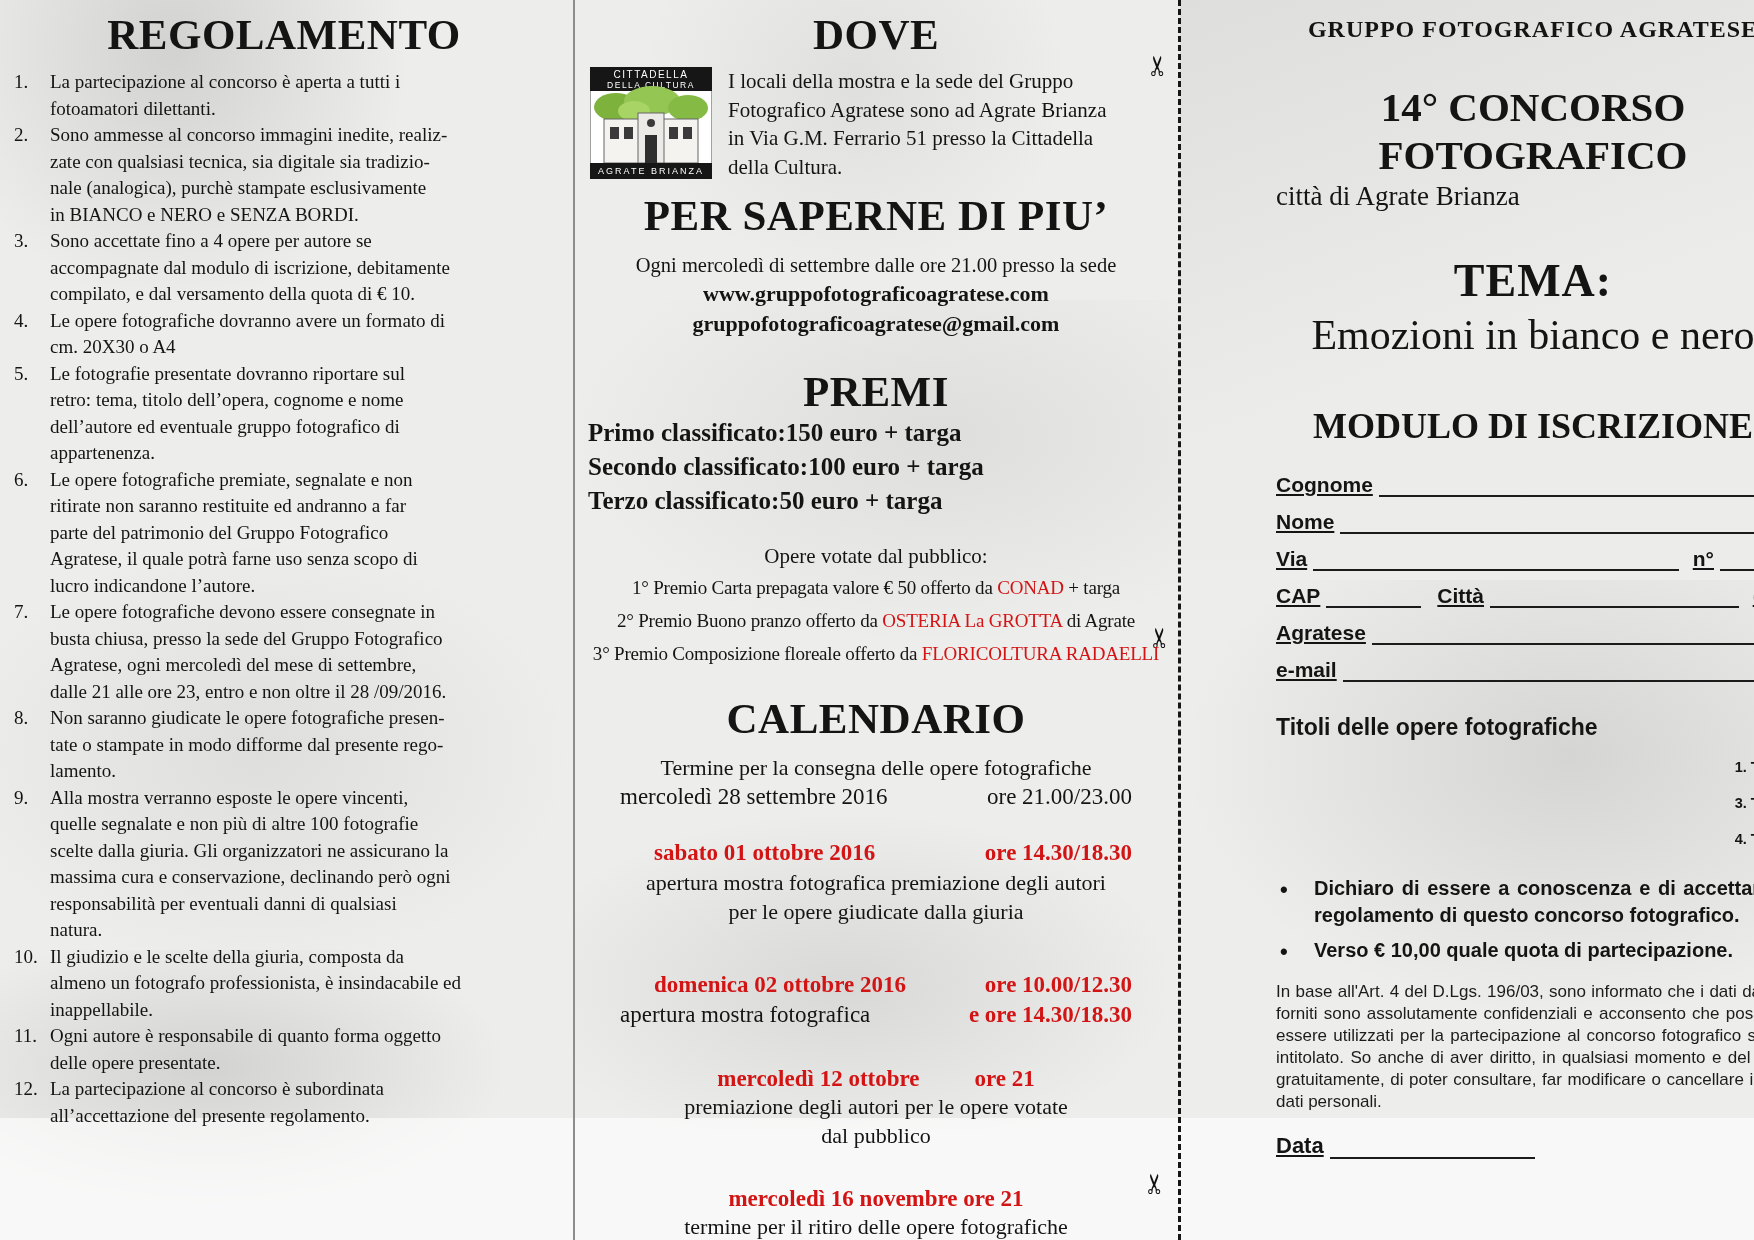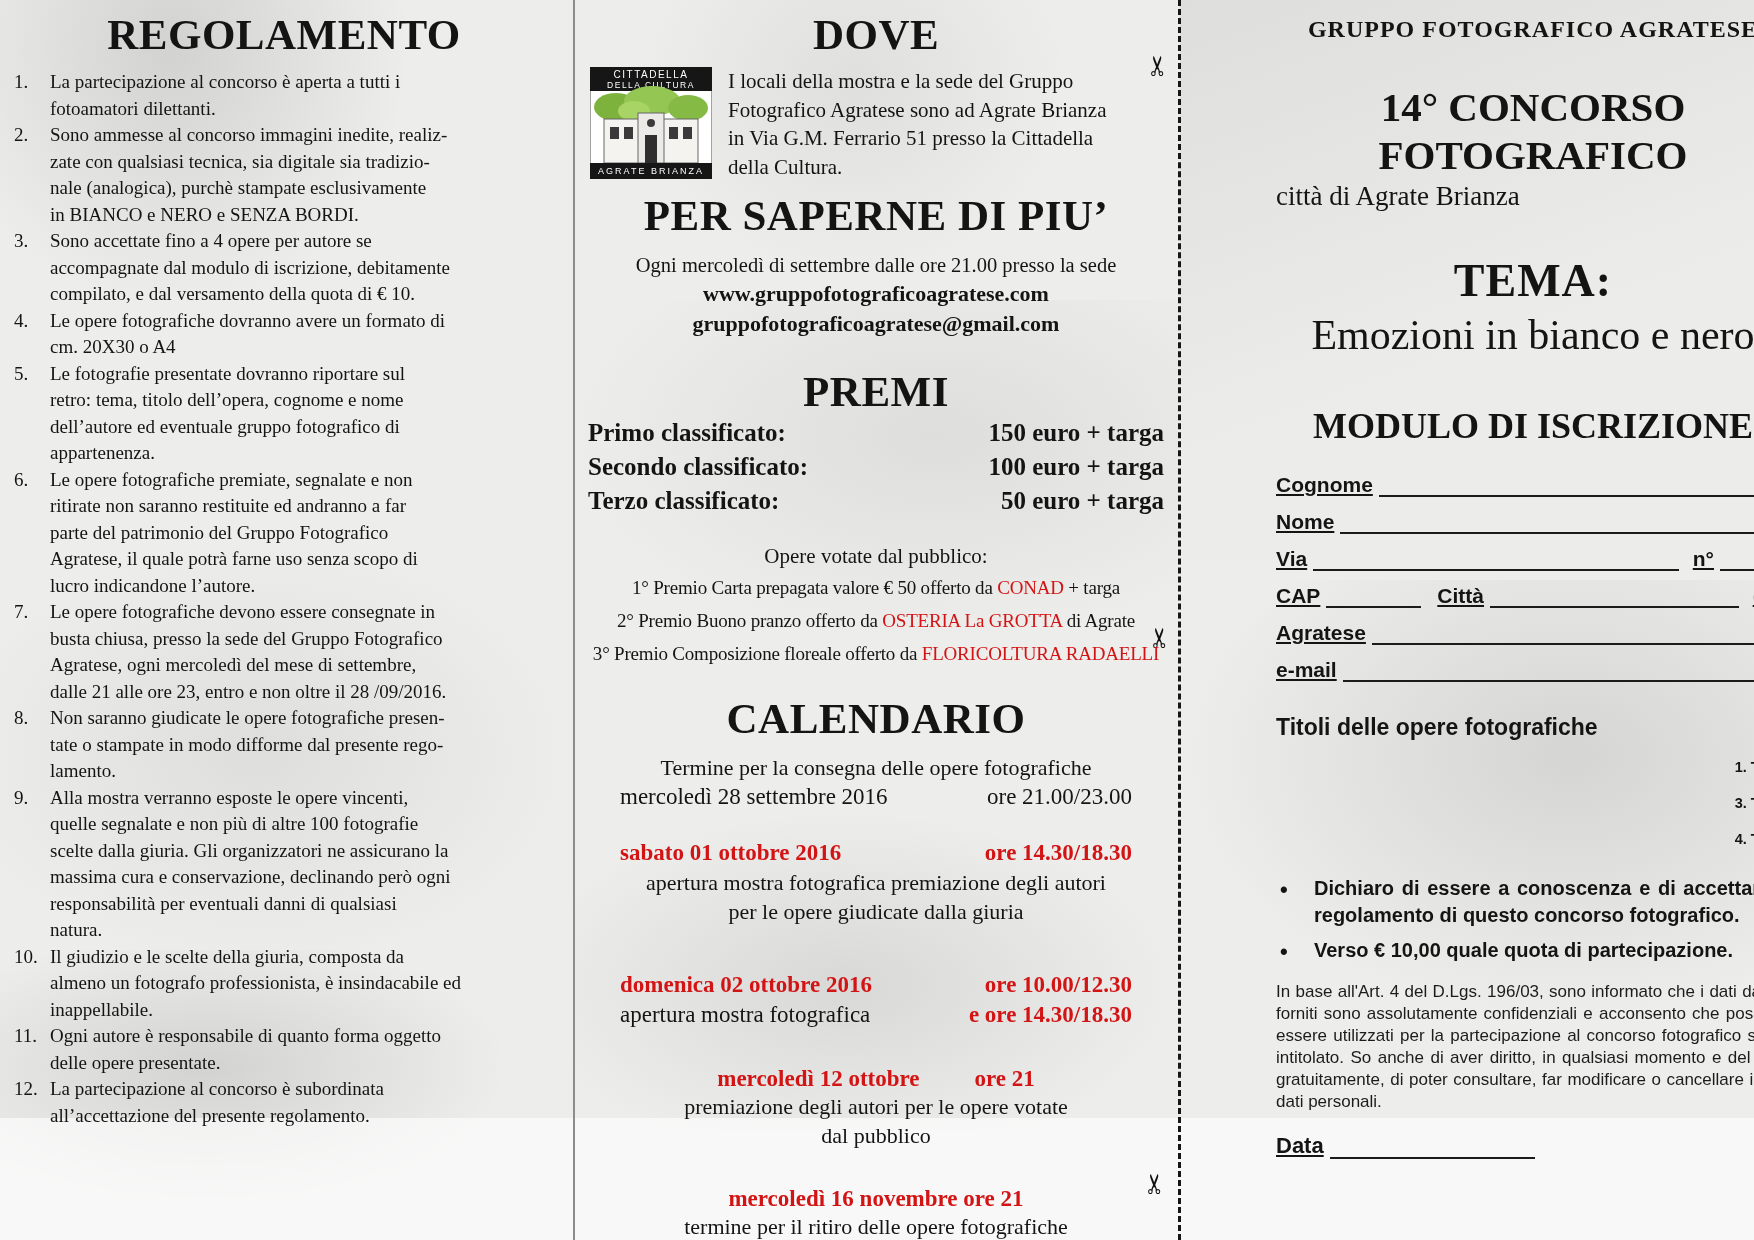--- a/index.html
+++ b/index.html
@@ -35,28 +35,28 @@
   .rules .txt{flex:1;white-space:pre-line;}
   
   .col-mid{position:absolute;left:576px;top:10px;width:600px;text-align:center;}
   .col-mid h2{font-size:43px;}
   .h-sap{font-size:38px;}
   .dove-row{display:flex;margin-top:8px;padding:0 14px;text-align:left;}
   .logo{flex:0 0 122px;}
   .dove-text{margin:0 0 0 16px;font-size:21px;line-height:28.5px;white-space:pre-line;}
   .sap1{margin:14px 0 0 0;font-size:20.5px;}
   .saplink{margin:4px 0 0 0;font-size:22px;font-weight:bold;}
-  .prow{display:flex;justify-content:space-between;padding:0 12px;font-size:25px;font-weight:bold;line-height:34px;}
+  .prow{display:flex;padding:0 12px;font-size:25px;font-weight:bold;line-height:34px;}
   .prow:first-of-type{margin-top:10px;}
   .pub-title{margin:26px 0 0 0;font-size:21px;}
   .pub-line{margin:4px 0 0 0;font-size:19px;line-height:29px;letter-spacing:-.2px;}
   .red{color:#d31414;}
   .cal-line{margin:0;font-size:22px;line-height:29px;}
   .cal-row{display:flex;justify-content:space-between;padding:0 44px;font-size:23px;line-height:30px;}
-  .cal-row.redrow{font-weight:bold;}
+  .cal-row.redrow{font-weight:bold;margin-left:34px;}
   .cal-center{display:flex;justify-content:center;gap:55px;font-size:23px;font-weight:bold;}
   .mt10{margin-top:10px;} .mt26{margin-top:26px;} .mt30{margin-top:30px;}
   .mt36{margin-top:36px;} .mt44{margin-top:44px;}
   
   .col-right{position:absolute;left:1248px;top:0;width:576px;padding:0 34px 0 28px;box-sizing:border-box;}
   .r-header{margin-top:16px;text-align:center;font-size:24px;font-weight:bold;letter-spacing:1px;}
   .r-title{margin-top:40px;text-align:center;font-size:41px;font-weight:bold;}
   .r-sub{margin-top:2px;text-align:left;font-size:27px;}
   .r-tema{margin-top:42px;text-align:center;font-size:46px;font-weight:bold;letter-spacing:1px;}
   .r-emozioni{margin-top:4px;text-align:center;font-size:42px;}

